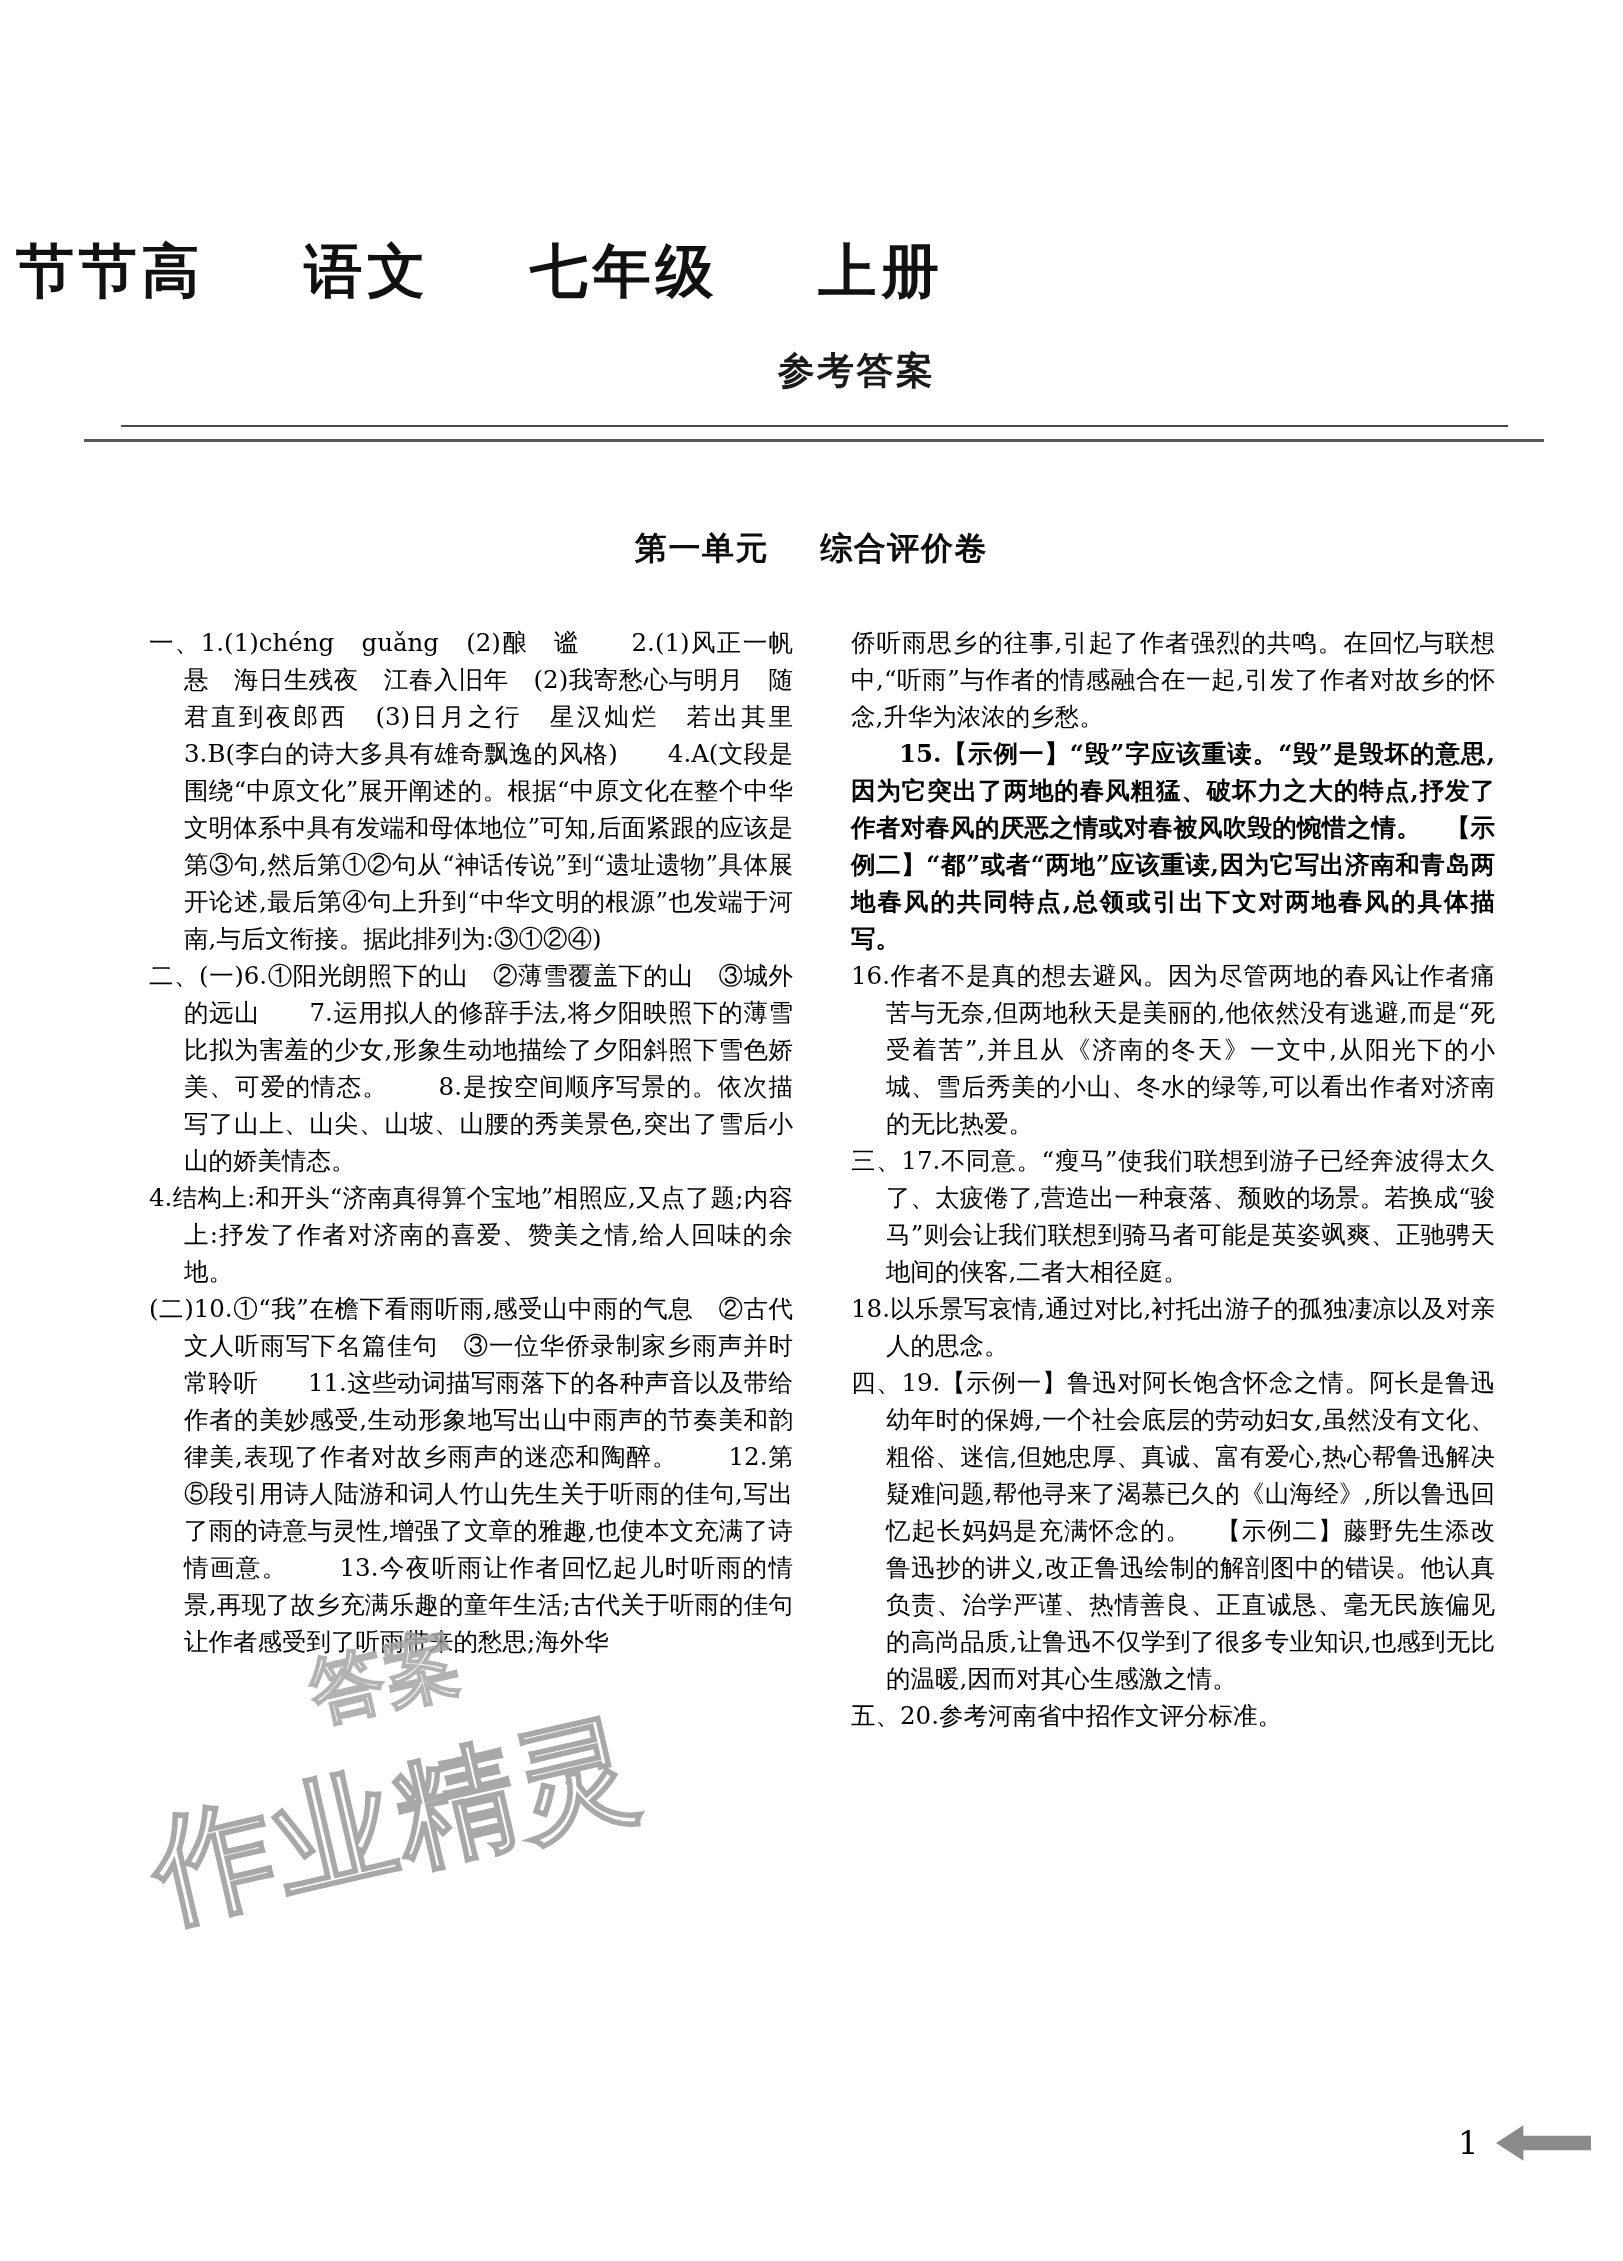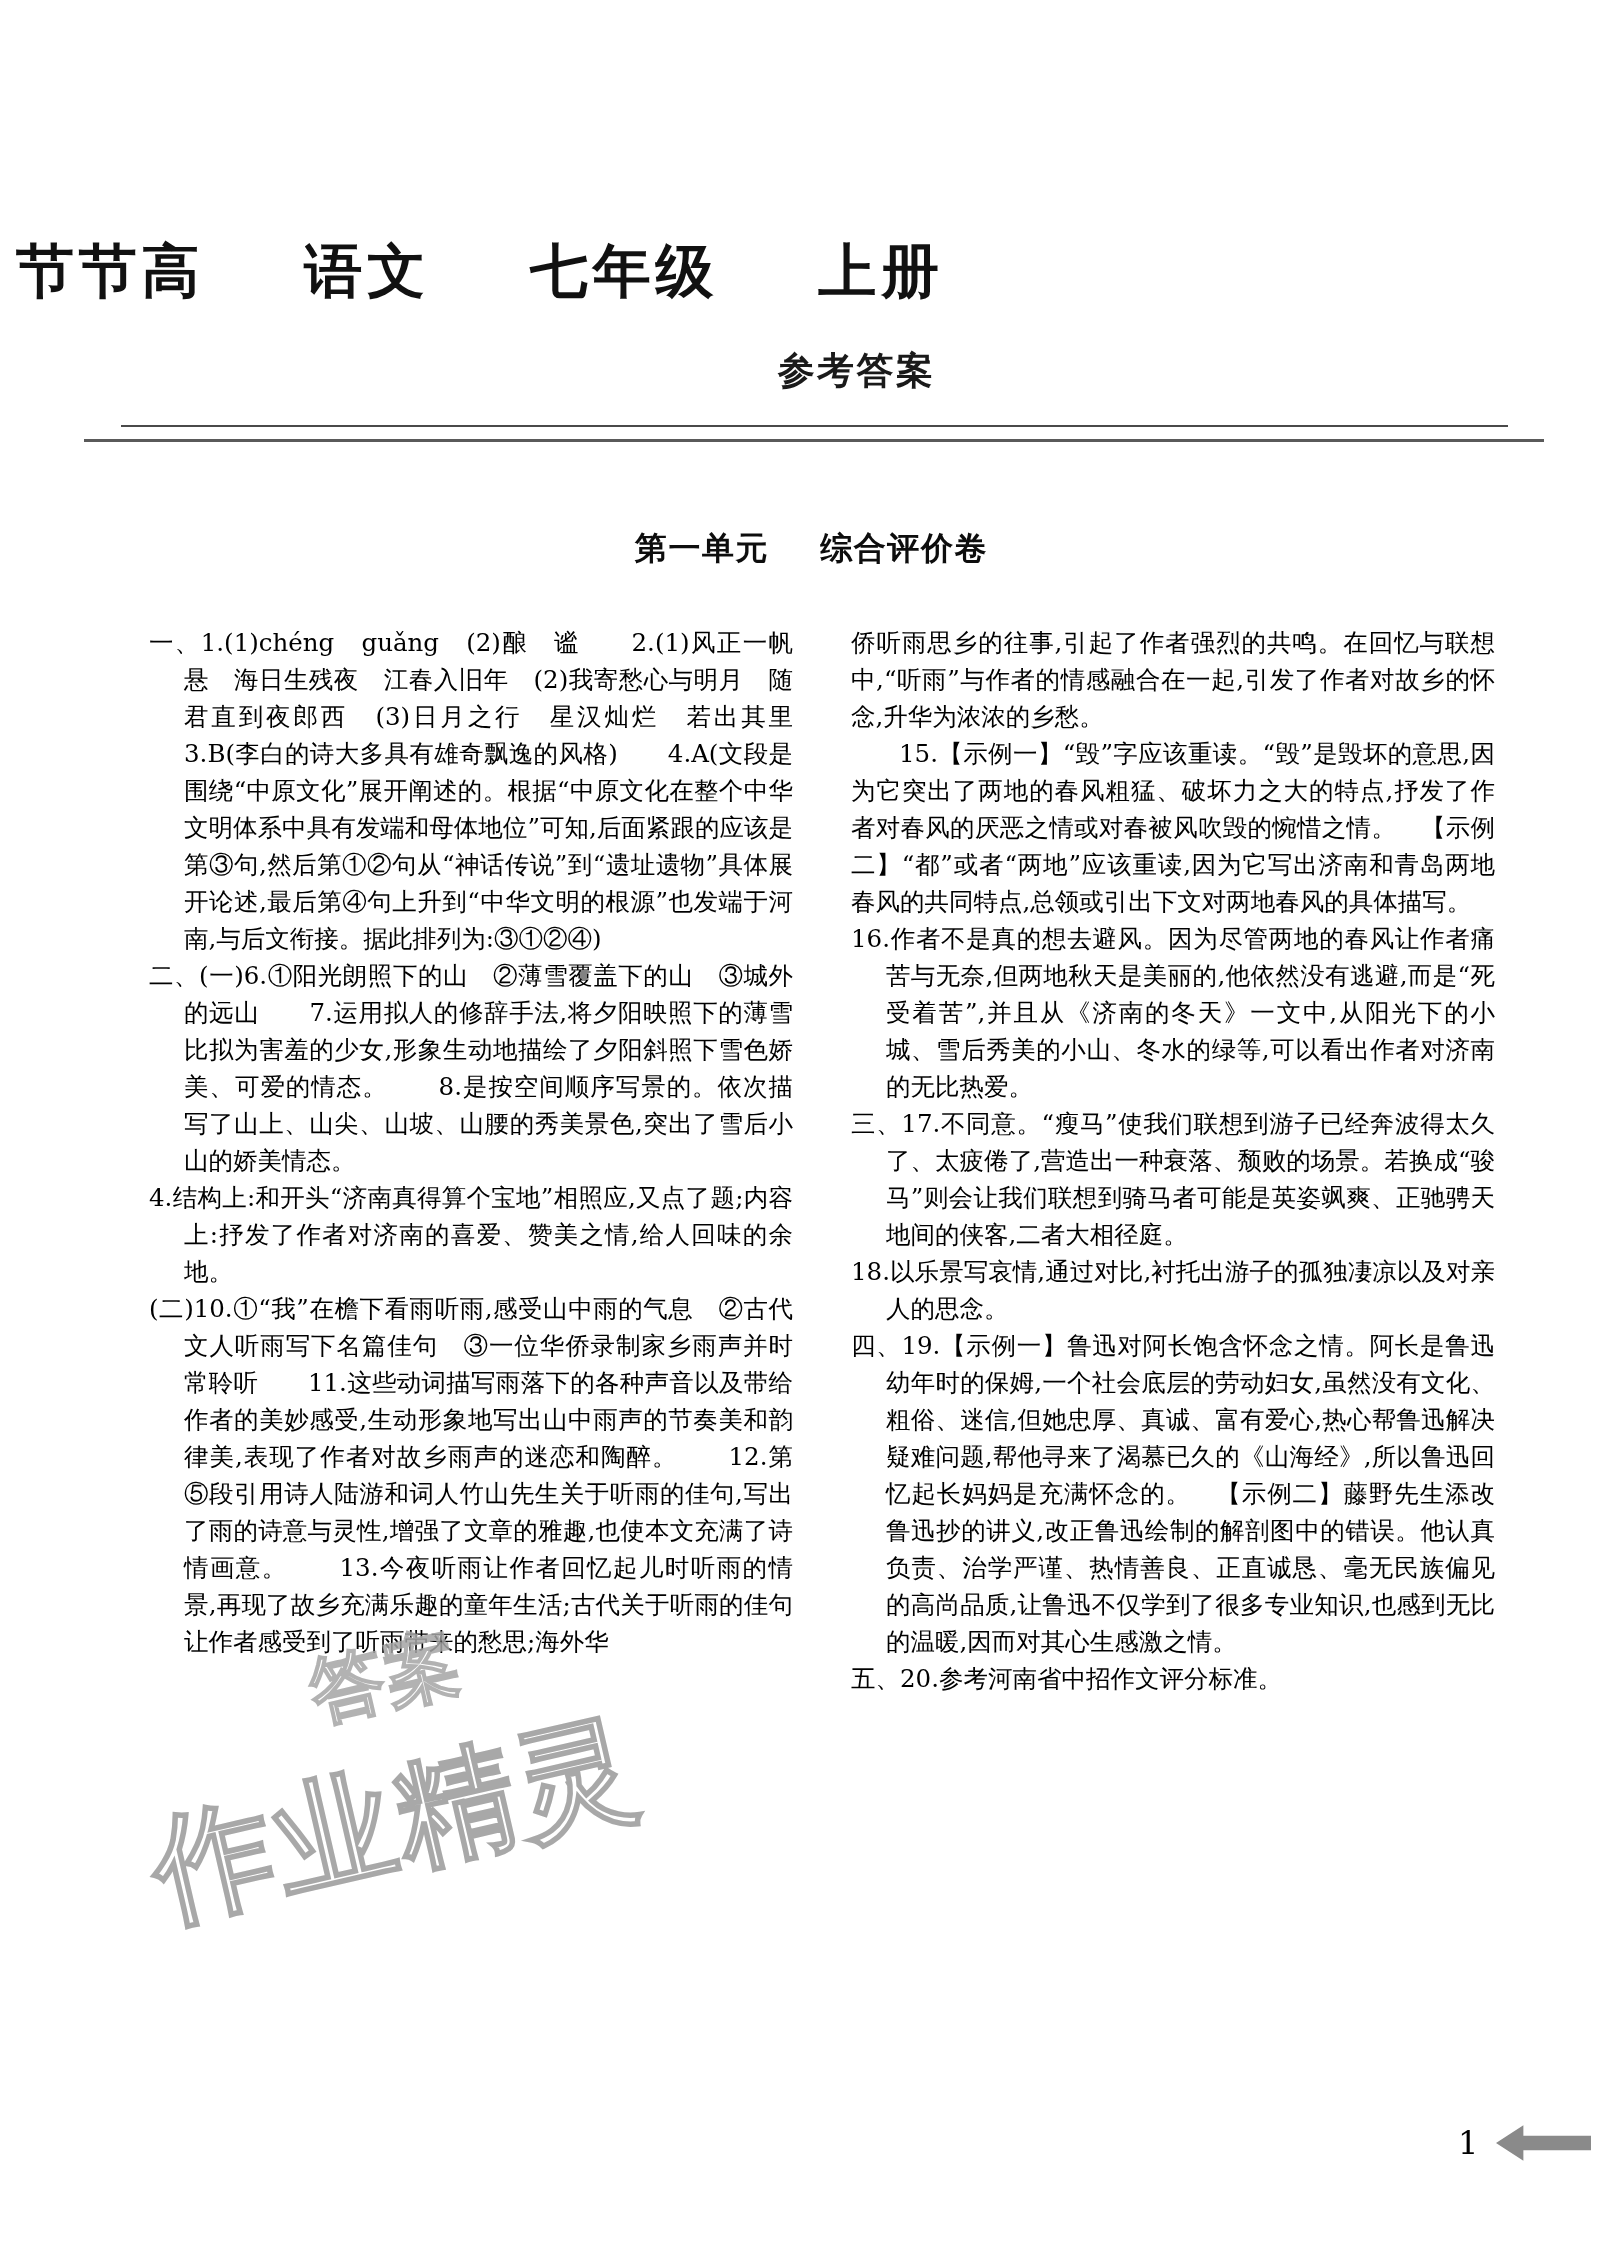--- a/index.html
+++ b/index.html
@@ -108,20 +108,21 @@
     margin: 0 0 0 0;
     letter-spacing: 0px;
     word-break: break-all;
   }
   .para.hang {
     padding-left: 35px;
     text-indent: -35px;
   }
   .para.indent2 {
     text-indent: 48px;
+    font-weight: bold;
   }
 
   
   .watermark {
     position: absolute;
     left: 121px;
     top: 1593px;
     width: 563px;
     height: 386px;
     pointer-events: none;

